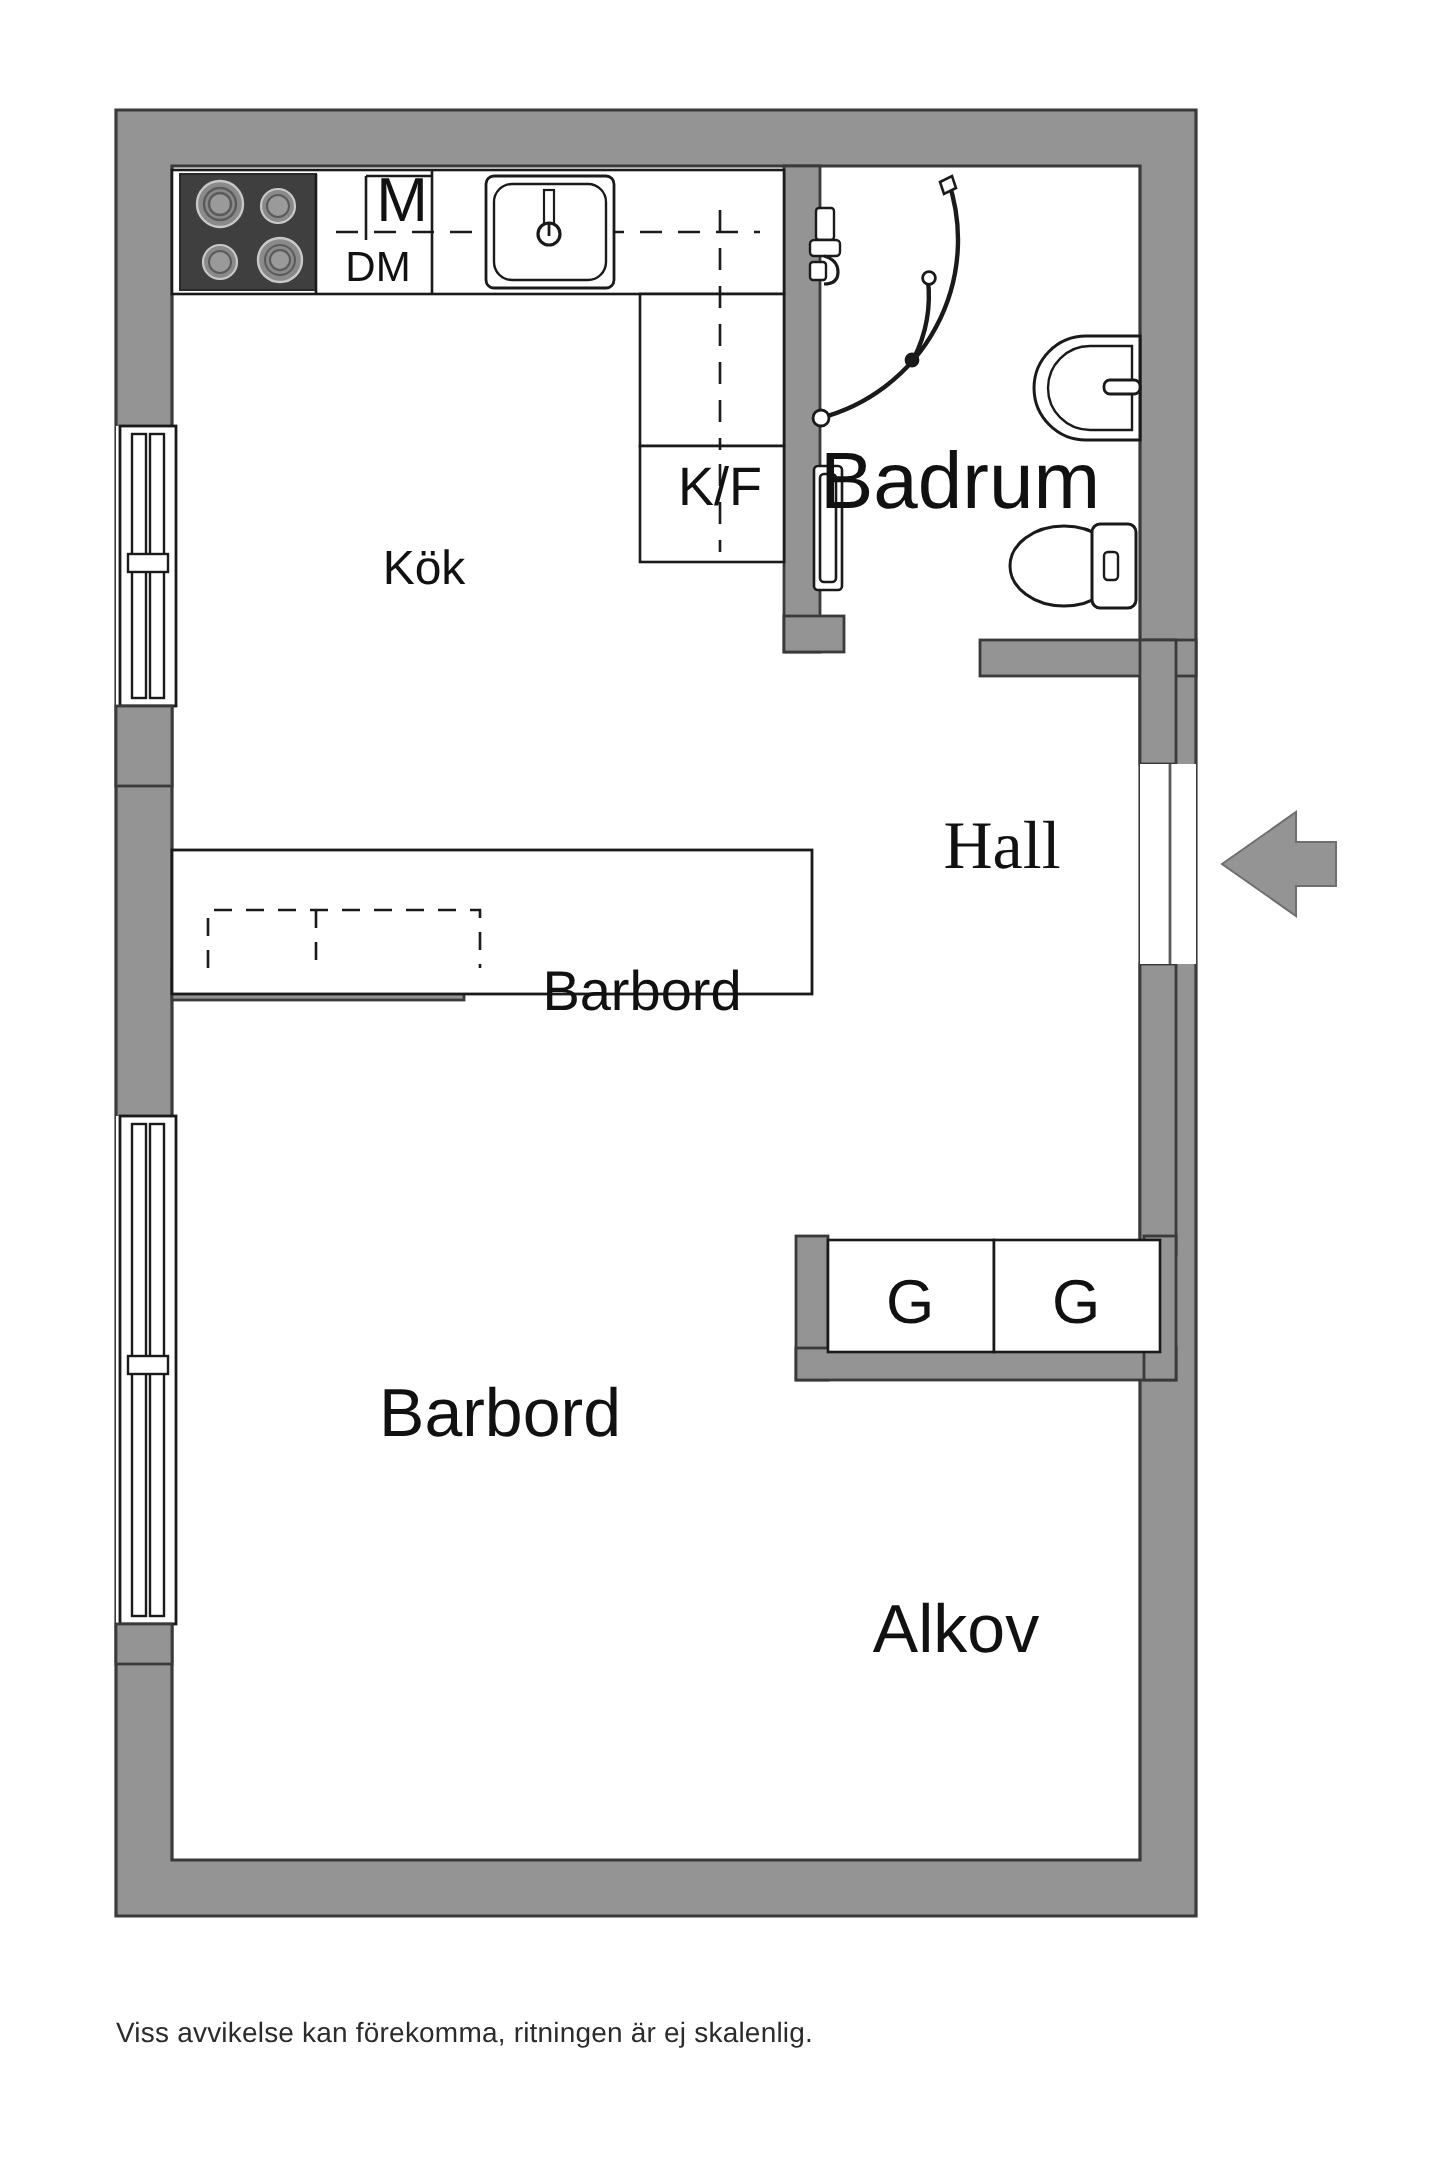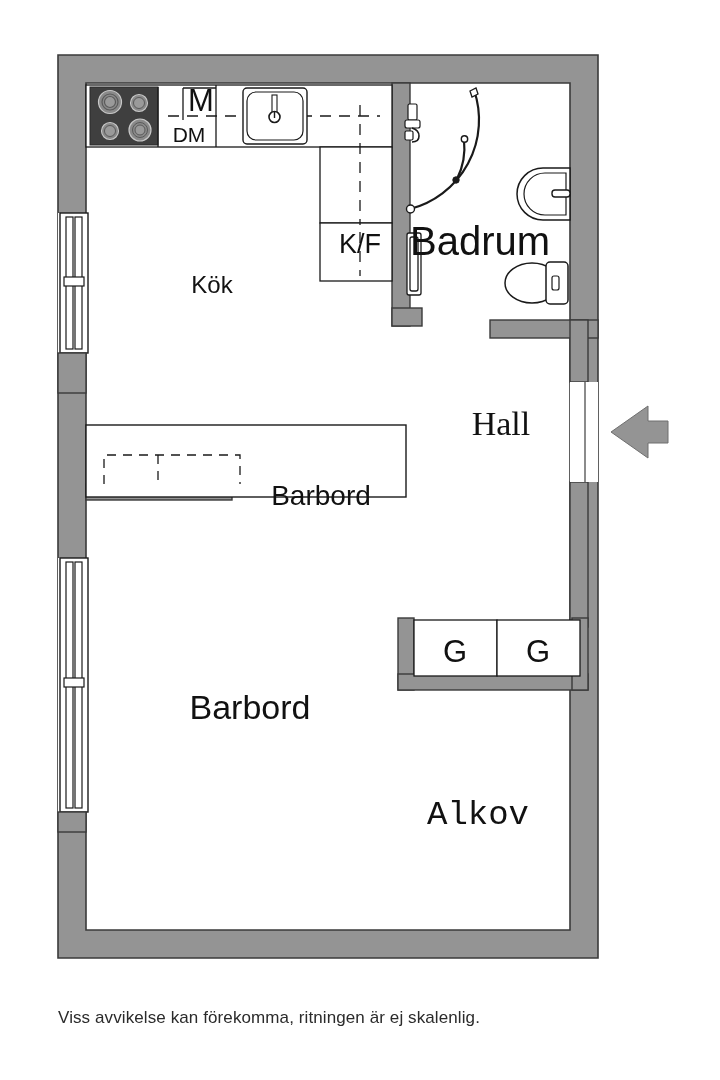--- a/index.html
+++ b/index.html
@@ -18,21 +18,21 @@
     position: absolute;
     left: 0; top: 0;
     width: 720px;
     height: 1080px;
   }
   .caption {
     position: absolute;
     left: 58px;
     top: 1008px;
     font-family: "Liberation Sans", sans-serif;
-    font-size: 17px;
+    font-size: 14px;
     color: #2b2b2b;
     letter-spacing: 0.1px;
     white-space: nowrap;
   }
   
   .rlabel {
     position: absolute;
     font-family: "Liberation Sans", sans-serif;
     color: #111111;
     white-space: nowrap;
@@ -205,21 +205,21 @@
     <line x1="585" y1="382" x2="585" y2="482" stroke="#5a5a5a" stroke-width="1.4"></line>
   </g>
 
 </svg>
 
 <div class="rlabel" style="left:212px;top:285px;transform:translate(-50%,-50%);font-size:24px;">Kök</div>
 <div class="rlabel" style="left:480px;top:241px;transform:translate(-50%,-50%);font-size:40px;">Badrum</div>
 <div class="rlabel" style="left:501px;top:424px;transform:translate(-50%,-50%);font-size:34px;font-family:Liberation Serif, serif;">Hall</div>
 <div class="rlabel" style="left:321px;top:464px;transform:translate(-50%,-50%);font-size:28px;margin-top:32px;">Barbord</div>
 <div class="rlabel" style="left:250px;top:707px;transform:translate(-50%,-50%);font-size:34px;">Barbord</div>
-<div class="rlabel" style="left:478px;top:815px;transform:translate(-50%,-50%);font-size:34px;font-family:Liberation Mono, monospace;">Alkov</div>
+<div class="rlabel" style="left:478px;top:815px;transform:translate(-50%,-50%);font-size:34px;">Alkov</div>
 
 <div class="rlabel" style="left:201px;top:100px;transform:translate(-50%,-50%);font-size:31px;">M</div>
 <div class="rlabel" style="left:189px;top:134px;transform:translate(-50%,-50%);font-size:21px;">DM</div>
 <div class="rlabel" style="left:360px;top:244px;transform:translate(-50%,-50%);font-size:27px;">K/F</div>
 <div class="rlabel" style="left:455px;top:651px;transform:translate(-50%,-50%);font-size:31px;">G</div>
 <div class="rlabel" style="left:538px;top:651px;transform:translate(-50%,-50%);font-size:31px;">G</div>
 
 <div class="caption">Viss avvikelse kan förekomma, ritningen är ej skalenlig.</div>
 
 </body></html>

